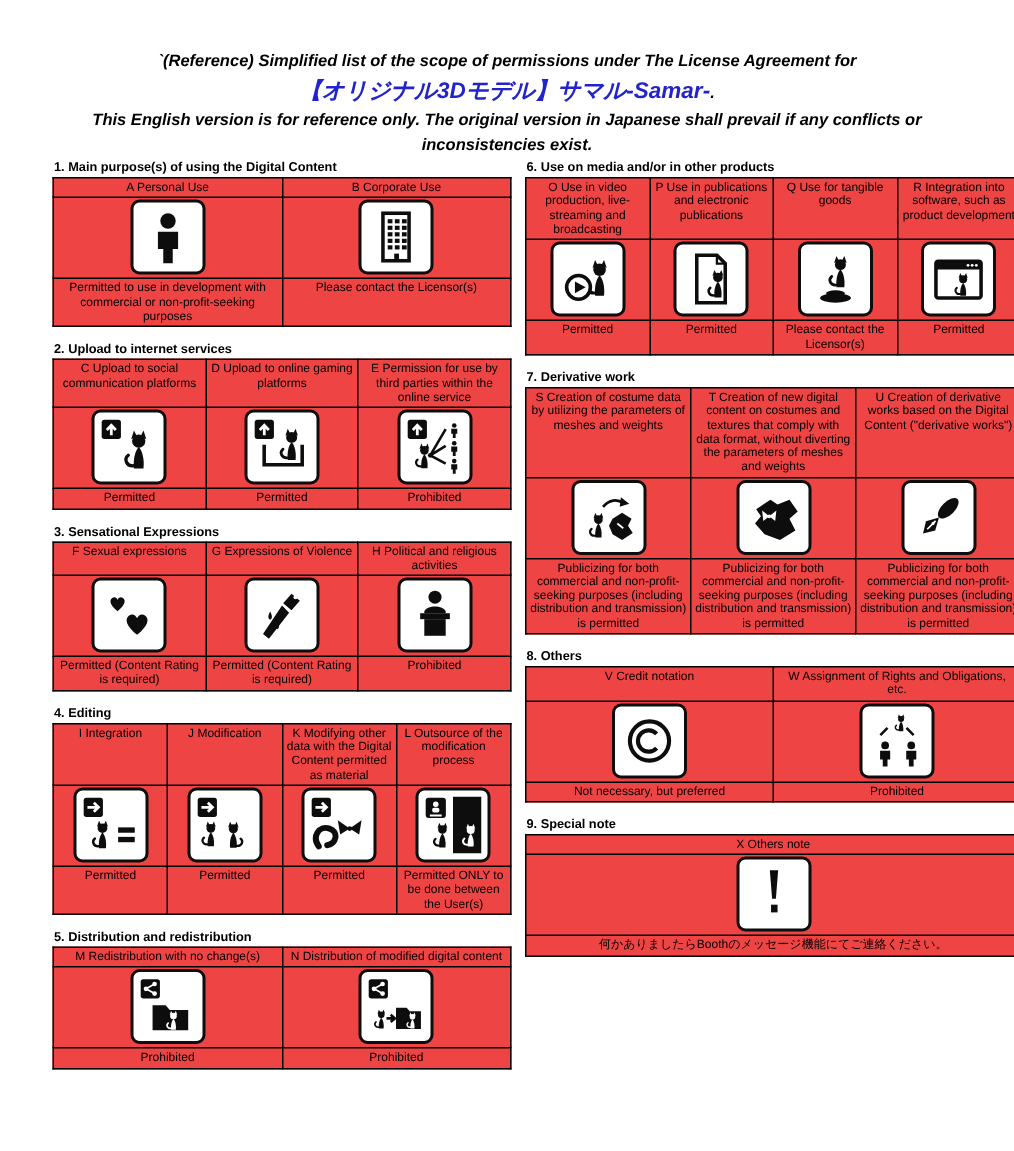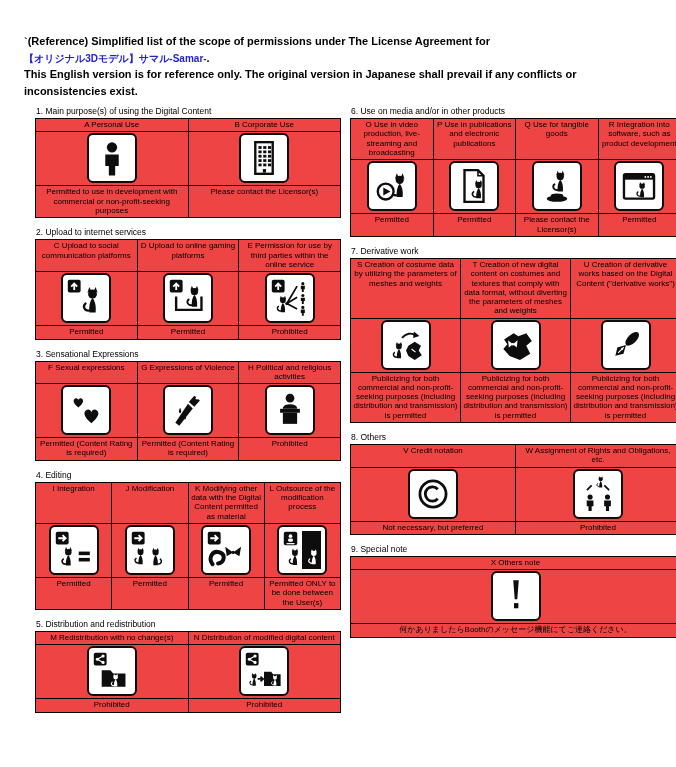--- a/index.html
+++ b/index.html
@@ -1,28 +1,28 @@
 <!DOCTYPE html>
 <html><head>
 <meta charset="utf-8">
 <style>
   :root{ --blue:#2323cd; --ink:#0d0d0d; }
   html,body{margin:0;padding:0;}
   body{
     width:676px;height:767px;background:#ffffff;position:relative;overflow:hidden;
     font-family:"Liberation Sans",sans-serif;color:#111;
   }
-  .title-block{position:absolute;top:33px;left:24px;right:24px;text-align:left;
-    font-weight:bold;font-size:11px;line-height:1.5;color:#000;}
-  .title-brand{color:var(--blue);font-size:10px;}
+  .title-block{position:absolute;top:33px;left:24px;right:24px;text-align:center;
+    font-weight:bold;font-size:11px;line-height:1.5;color:#000;font-style:italic;}
+  .title-brand{color:var(--blue);font-size:15px;}
   .col{position:absolute;top:106px;}
   .col-left{left:35px;width:306px;}
   .col-right{left:350px;width:331px;}
   .section{margin-bottom:9px;}
-  .sec-label{font-size:8.5px;font-weight:normal;color:#000;margin:0 0 2px 1px;line-height:1.2;}
+  .sec-label{font-size:8.5px;font-weight:bold;color:#000;margin:0 0 2px 1px;line-height:1.2;}
   table.perm{width:100%;border-collapse:collapse;table-layout:fixed;border:1.5px solid #000;background:#ef4444;}
   table.perm td{border:1px solid #000;text-align:center;vertical-align:top;
     padding:1px 2px 2px;font-size:8px;line-height:1.16;color:#000;word-wrap:break-word;}
   td.ico{vertical-align:middle;padding:4px 2px;}
   .icon-box{width:46px;height:46px;border:2.5px solid var(--ink);border-radius:6px;background:#fff;
     margin:0 auto;display:flex;align-items:center;justify-content:center;}
   .icon-box svg{width:38px;height:38px;display:block;color:var(--ink);}
   td.sta{color:var(--blue);padding:2px 2px 3px;}
   .defs-svg{position:absolute;width:0;height:0;overflow:hidden;}
 </style>

